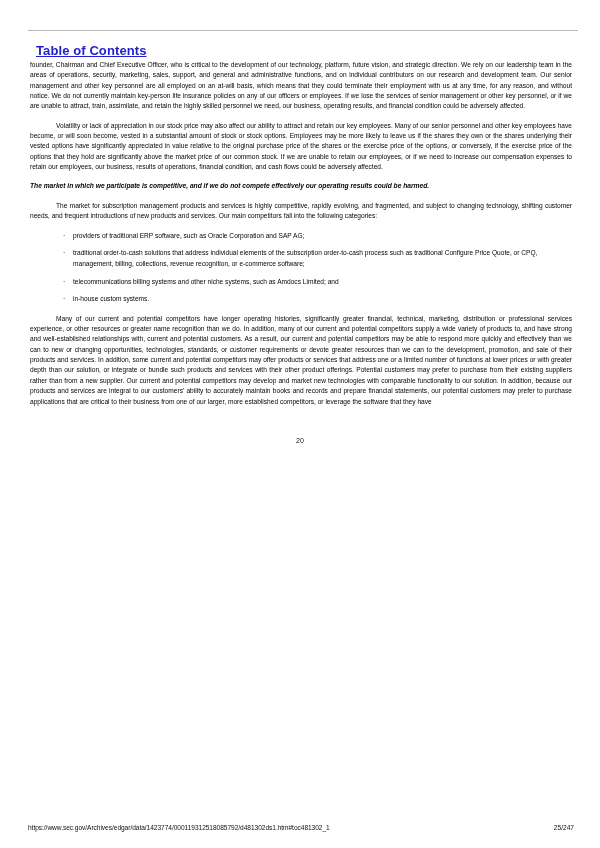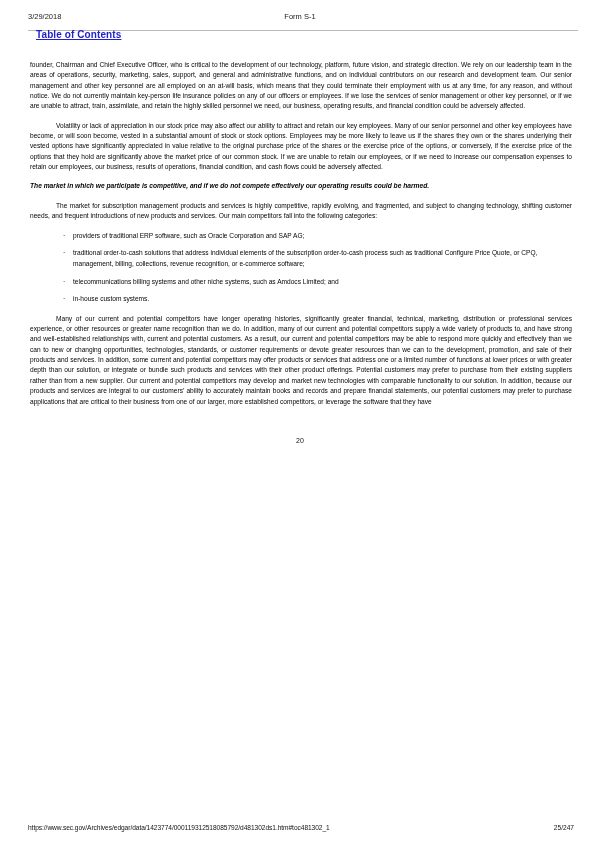--- a/index.html
+++ b/index.html
@@ -53,23 +53,23 @@
     top: 30px;
     left: 28px;
     right: 22px;
     height: 1px;
     background: #b9b9b9;
   }
 
   
   .toc-link {
     position: absolute;
-    top: 29px;
+    top: 43px;
     left: 36px;
-    font-size: 10px;
+    font-size: 13px;
     font-weight: bold;
     color: #2222cc;
     text-decoration: underline;
     letter-spacing: 0.1px;
     cursor: pointer;
     white-space: nowrap;
   }
 
   
   .content {
@@ -160,24 +160,20 @@
     right: 0;
     top: 0;
     white-space: nowrap;
   }
 </style>
 </head>
 <body>
 
 <div class="page">
 
-  <div class="page-header">
-    <span class="header-date">3/29/2018</span>
-    <span class="header-title">Form S-1</span>
-  </div>
   <div class="header-rule"></div>
 
   <a class="toc-link">Table of Contents</a>
 
   <div class="content">
 
     <p class="noindent">founder, Chairman and Chief Executive Officer, who is critical to the development of our technology, platform, future vision, and strategic direction. We rely on our leadership team in the areas of operations, security, marketing, sales, support, and general and administrative functions, and on individual contributors on our research and development team. Our senior management and other key personnel are all employed on an at-will basis, which means that they could terminate their employment with us at any time, for any reason, and without notice. We do not currently maintain key-person life insurance policies on any of our officers or employees. If we lose the services of senior management or other key personnel, or if we are unable to attract, train, assimilate, and retain the highly skilled personnel we need, our business, operating results, and financial condition could be adversely affected.</p>
 
     <p class="indent">Volatility or lack of appreciation in our stock price may also affect our ability to attract and retain our key employees. Many of our senior personnel and other key employees have become, or will soon become, vested in a substantial amount of stock or stock options. Employees may be more likely to leave us if the shares they own or the shares underlying their vested options have significantly appreciated in value relative to the original purchase price of the shares or the exercise price of the options, or conversely, if the exercise price of the options that they hold are significantly above the market price of our common stock. If we are unable to retain our employees, or if we need to increase our compensation expenses to retain our employees, our business, results of operations, financial condition, and cash flows could be adversely affected.</p>
 

